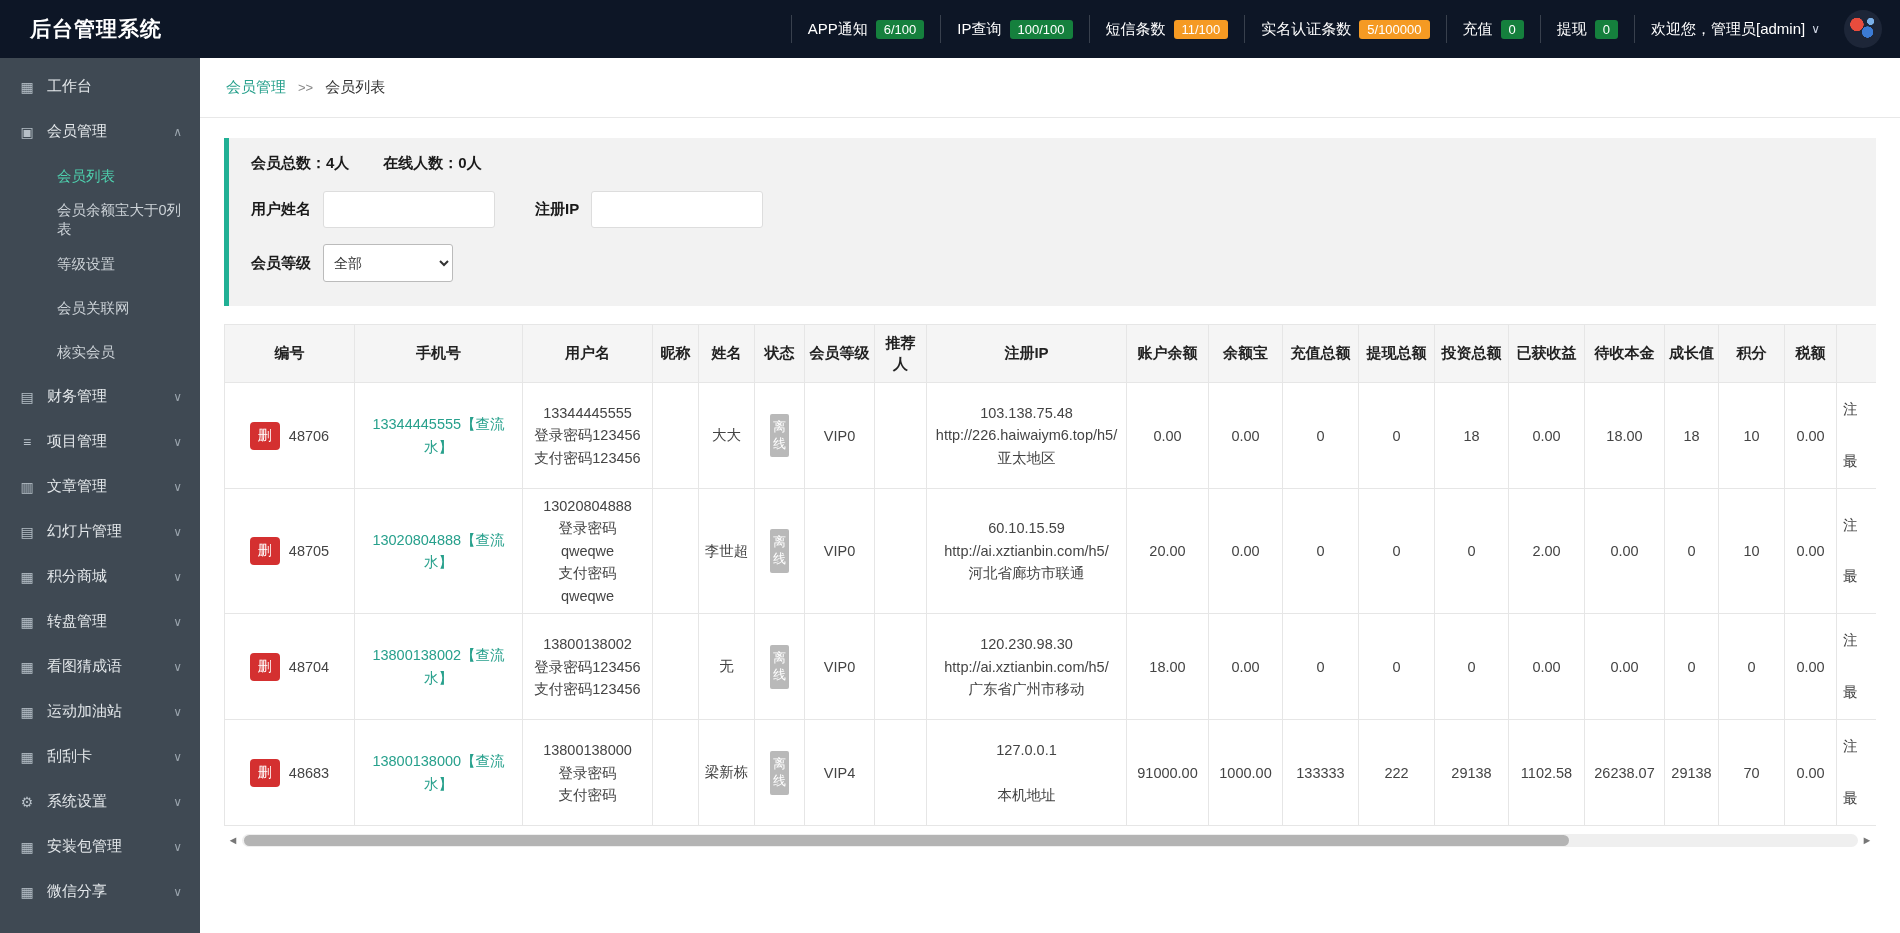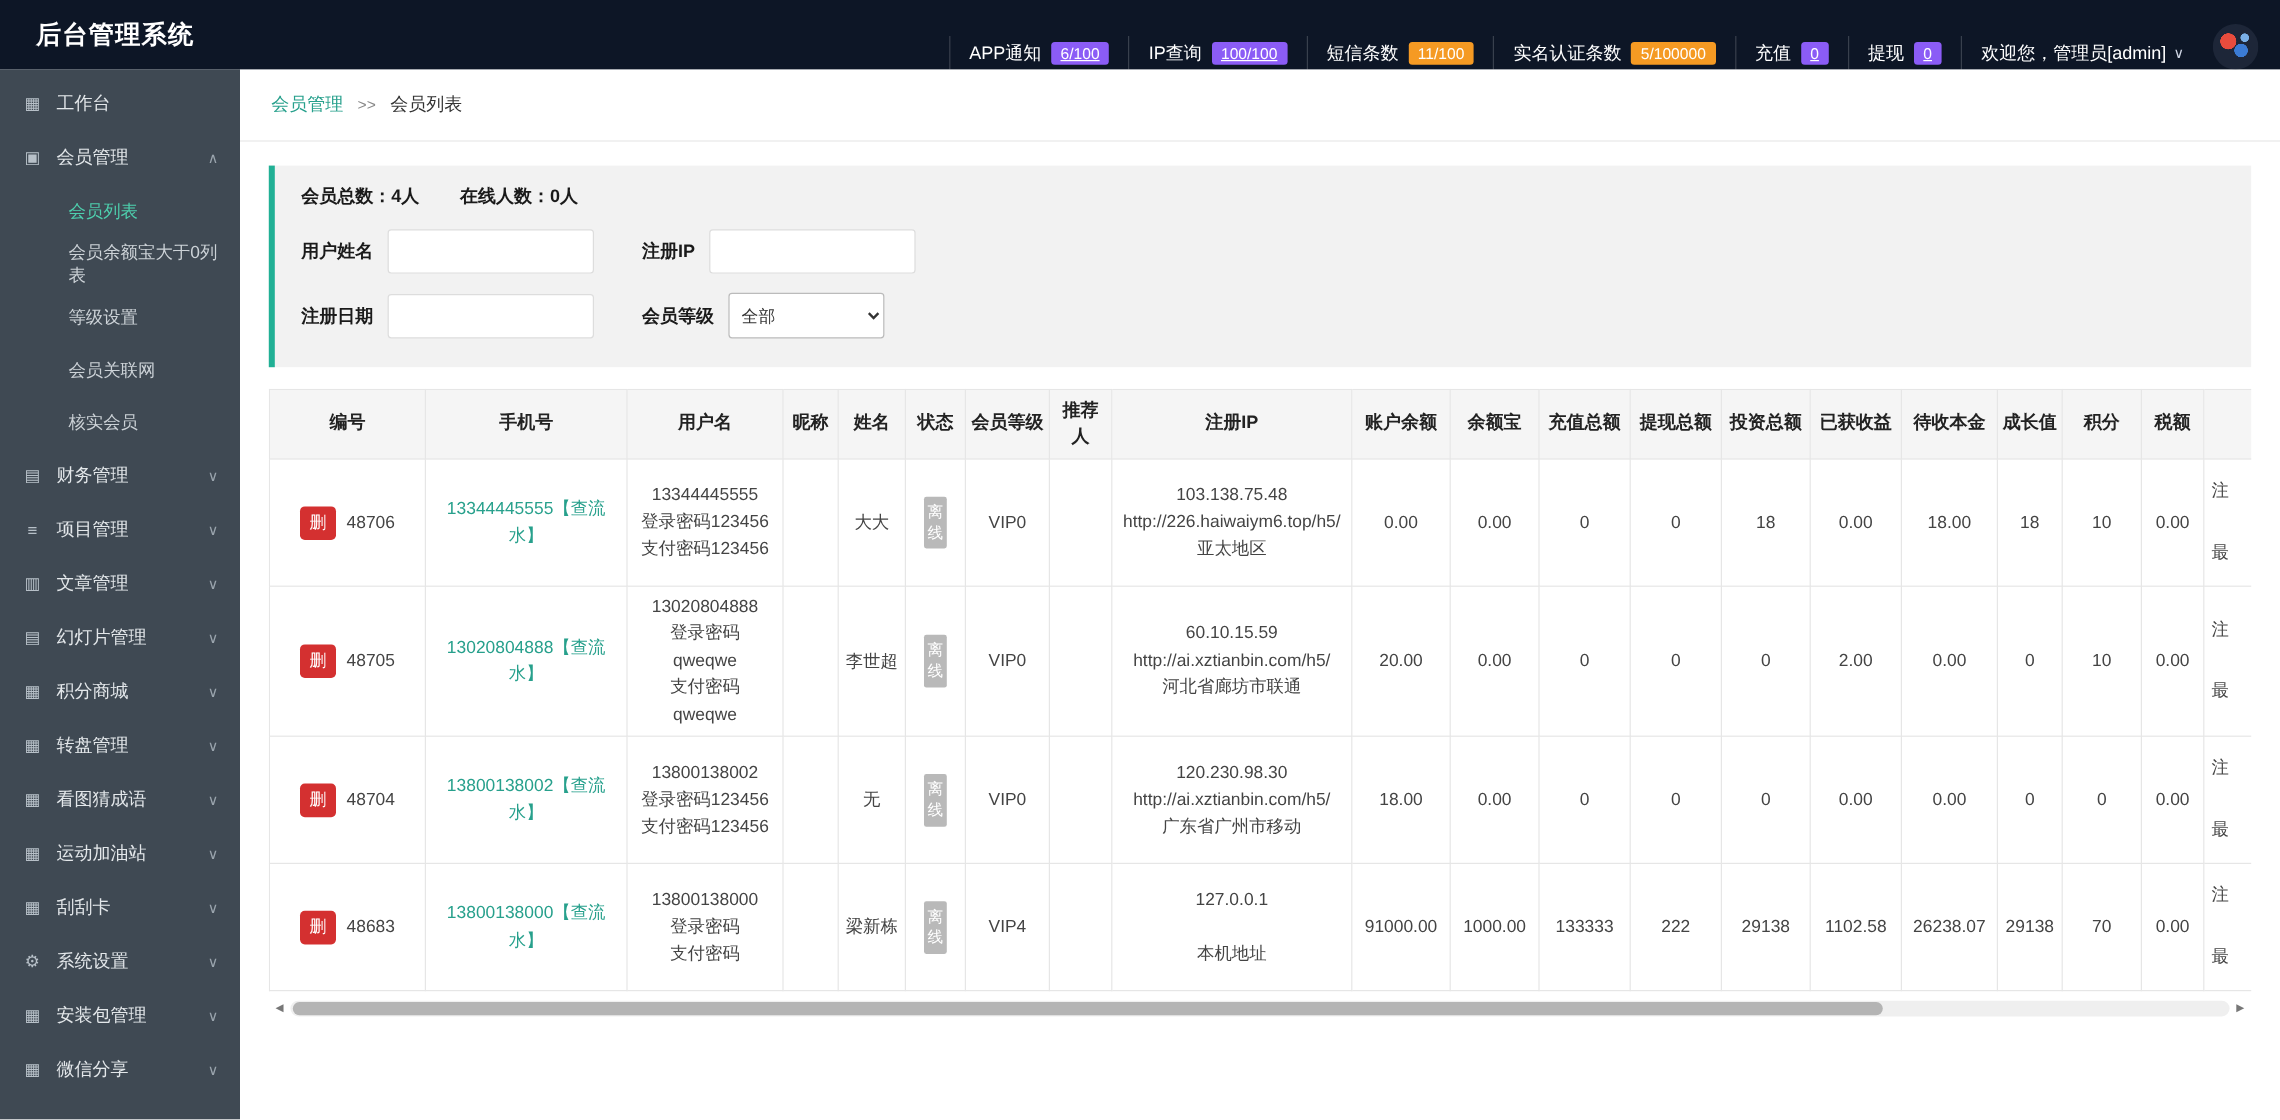--- a/index.html
+++ b/index.html
@@ -2,24 +2,24 @@
 <html><head>
 <meta charset="utf-8">
 <style>
   * { box-sizing: border-box; margin: 0; padding: 0; }
   html, body { width: 1900px; height: 933px; overflow: hidden; }
   body { font-family: "Liberation Sans", "DejaVu Sans", sans-serif; background: #fff; color: #333; }
 
   
   .topbar { height: 58px; background: #0d1626; color: #fff; display: flex; align-items: center; justify-content: space-between; }
   .logo { font-size: 21px; font-weight: bold; padding-left: 30px; letter-spacing: 1px; }
-  .topbar-right { display: flex; align-items: flex-end; margin-right: 18px; height: 100%; }
+  .topbar-right { display: flex; align-items: center; margin-right: 18px; height: 100%; }
   .tstat { display: flex; align-items: center; gap: 8px; padding: 0 16px; height: 28px; border-left: 1px solid rgba(255,255,255,0.18); font-size: 15px; cursor: pointer; }
   .badge { padding: 2px 8px; border-radius: 3px; font-size: 13px; color: #fff; white-space: nowrap; }
-  .badge.red { background: #8b5cf6; text-decoration: underline; }
+  .badge.red { background: #15803d; }
   .badge.orange { background: #f59a23; }
   .welcome { display: flex; align-items: center; gap: 6px; padding: 0 16px; height: 28px; border-left: 1px solid rgba(255,255,255,0.18); font-size: 15px; cursor: pointer; }
   .caret { font-size: 12px; color: #cfd6e4; }
   .avatar { width: 38px; height: 38px; border-radius: 50%; margin-left: 8px; cursor: pointer;
     background:
       radial-gradient(circle at 34% 38%, #e84c3d 0 19%, rgba(0,0,0,0) 20%),
       radial-gradient(circle at 62% 58%, #3b7bd4 0 17%, rgba(0,0,0,0) 18%),
       radial-gradient(circle at 70% 30%, #7ab0e8 0 9%, rgba(0,0,0,0) 10%),
       #1d2638;
     box-shadow: inset 0 0 0 2px #2c3document;">
@@ -228,24 +228,20 @@
             <span class="f-label">用户姓名</span>
             <input class="f-input" type="text" style="">
           </div>
           <div class="f-group">
             <span class="f-label">注册IP</span>
             <input class="f-input" type="text" style="">
           </div>
         </div>
 
         <div class="filter-row">
-          <div class="f-group">
-            <span class="f-label">注册日期</span>
-            <input class="f-input" type="text" style="">
-          </div>
           <div class="f-group">
             <span class="f-label">会员等级</span>
             <select class="f-select">
               <option>全部</option>
             </select>
           </div>
         </div>
 
       </div>
 

